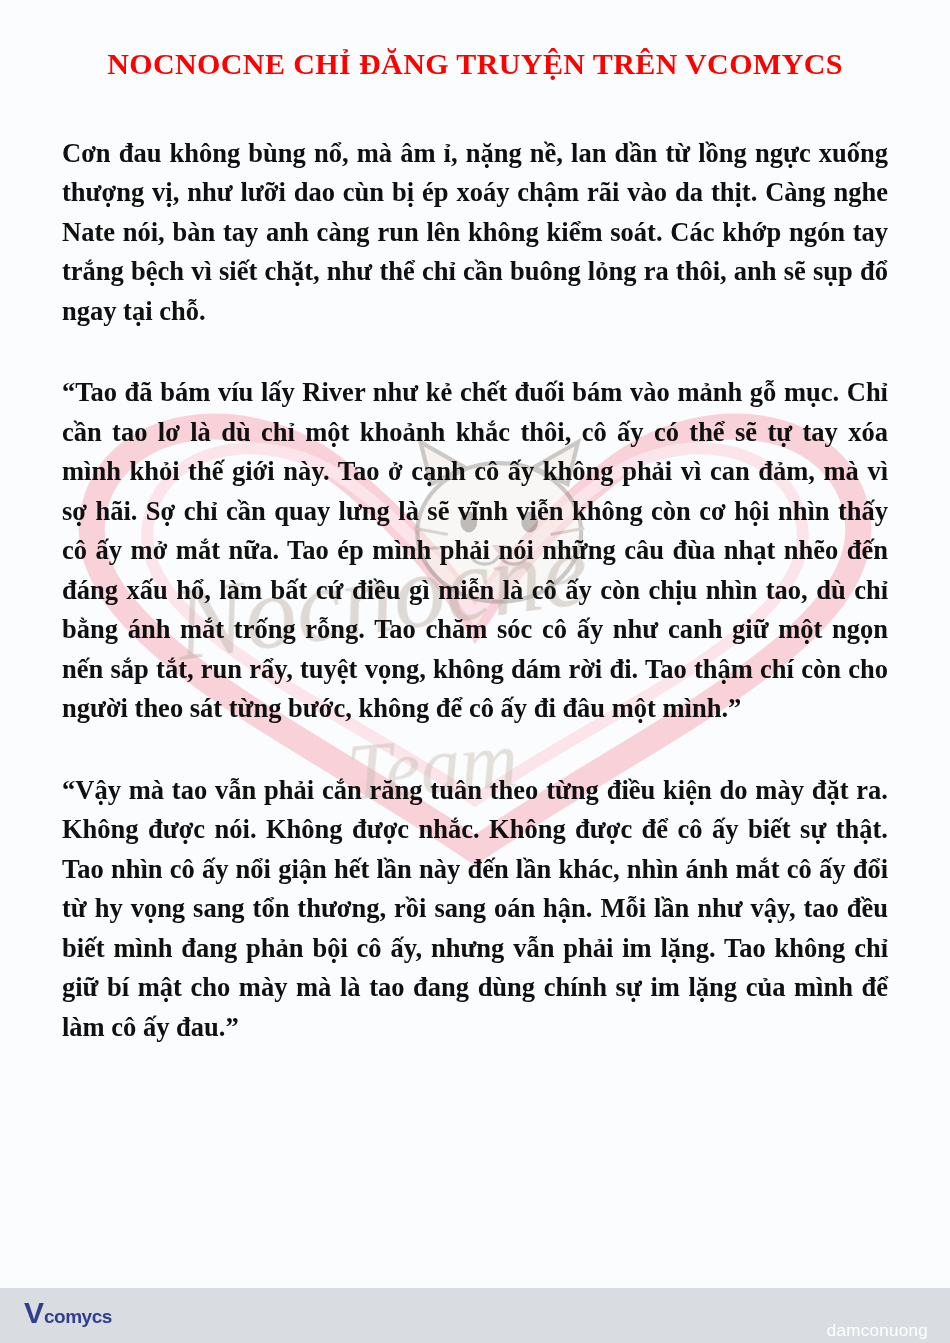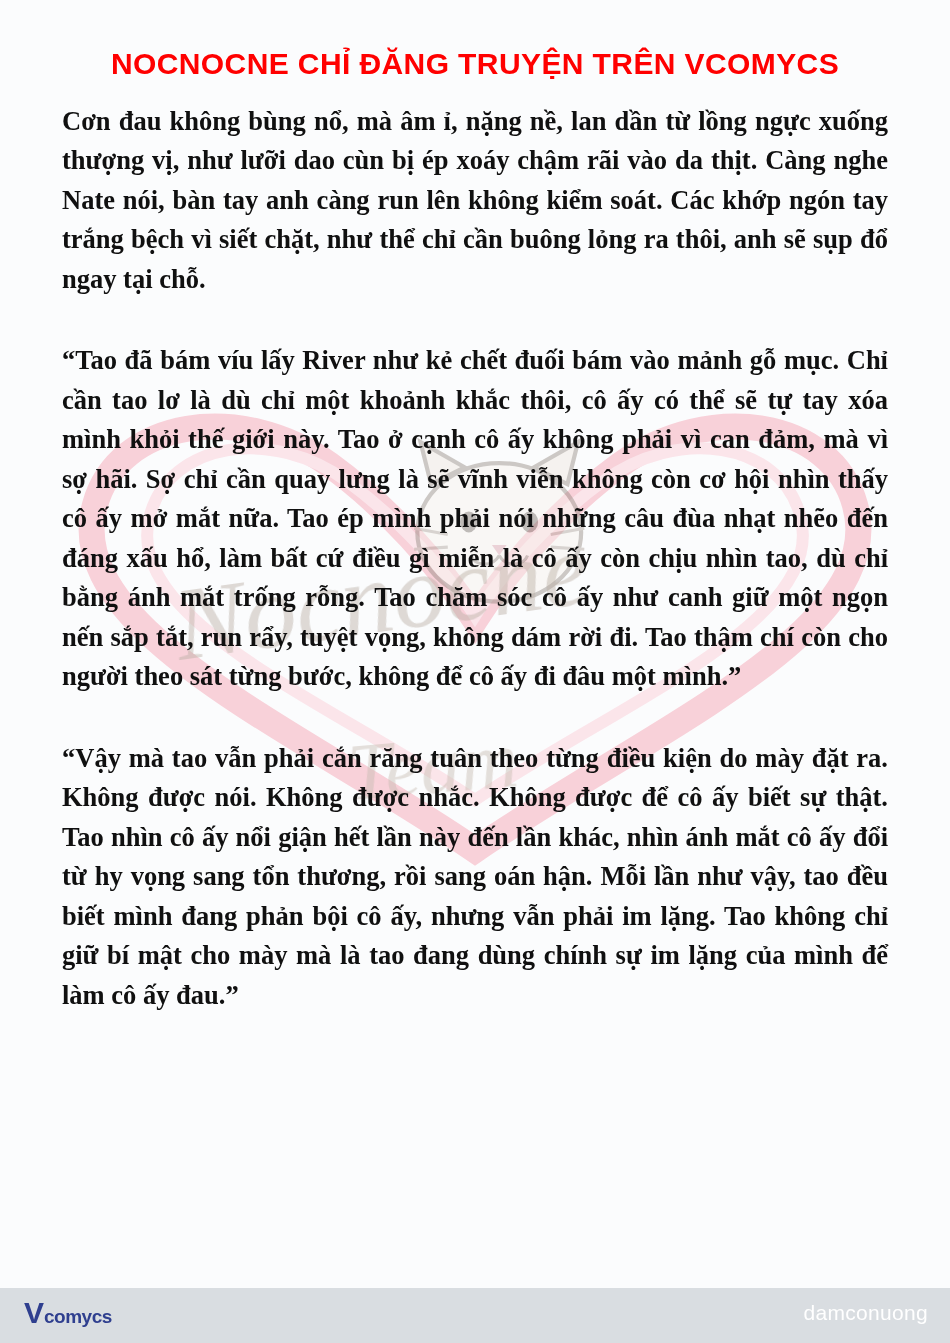--- a/index.html
+++ b/index.html
@@ -38,39 +38,39 @@
   .content {
     position: relative;
     z-index: 2;
     padding: 0 62px;
   }
 
   .banner {
     margin-top: 46px;
     text-align: center;
     color: #ff0000;
-    font-family: Liberation Sans, sans-serif;
+    font-family: Liberation Serif, serif;
     font-weight: bold;
     font-size: 30px;
     letter-spacing: 0.4px;
     line-height: 1.2;
     white-space: nowrap;
   }
 
   .para {
     margin-top: 42px;
     font-size: 26.5px;
     line-height: 1.49;
     color: #101010;
     font-weight: bold;
     text-align: justify;
     text-justify: inter-word;
     font-family: "Liberation Serif", serif;
   }
-  .para.first { margin-top: 20px; }
+  .para.first { margin-top: 52px; }
 
   
   .footer {
     position: absolute;
     left: 0;
     bottom: 0;
     width: 950px;
     height: 55px;
     background: #d9dde1;
     z-index: 3;
@@ -91,24 +91,24 @@
     color: #2f3f8f;
   }
   .footer-logo .rest {
     font-size: 19px;
     line-height: 1;
     letter-spacing: -0.5px;
   }
   .footer-right {
     position: absolute;
     right: 22px;
-    top: 13px;
+    top: 33px;
     color: #ffffff;
     font-family: "Liberation Sans", sans-serif;
-    font-size: 21px;
+    font-size: 17px;
     letter-spacing: 0.3px;
   }
 </style>
 </head>
 <body>
 
 <div class="page">
 
   <div class="watermark">
     <svg width="950" height="560" viewBox="0 0 950 560" xmlns="http://www.w3.org/2000/svg">

